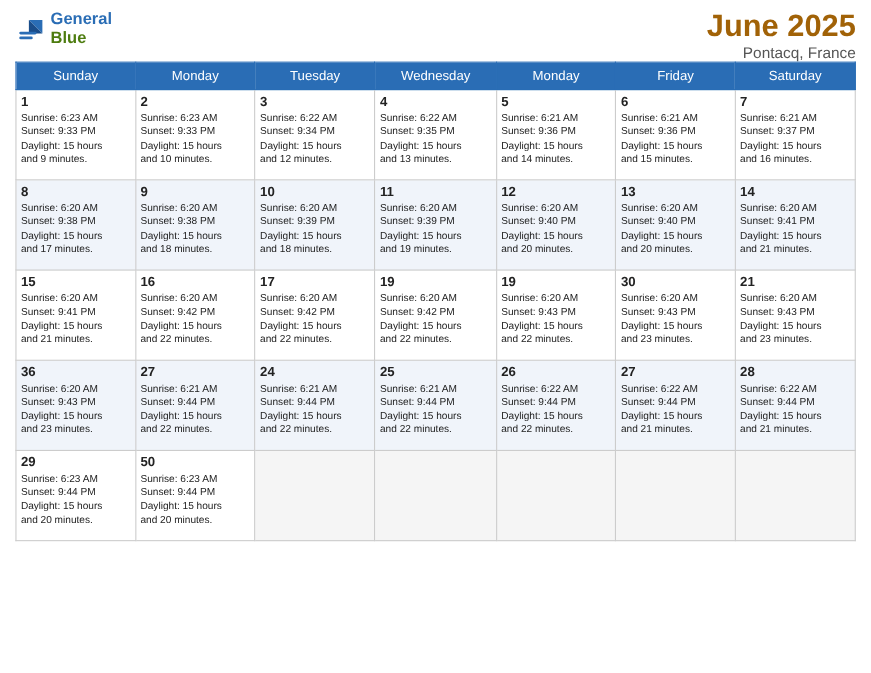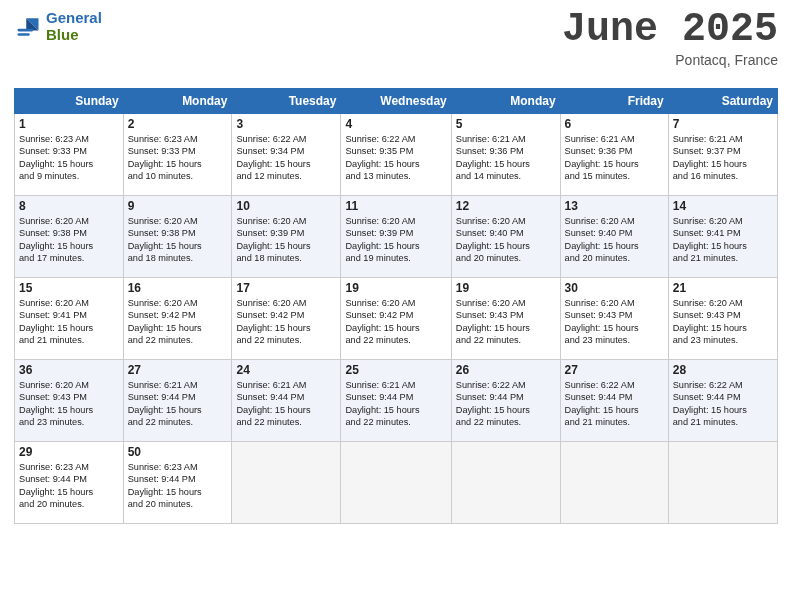--- a/index.html
+++ b/index.html
@@ -13,21 +13,21 @@
     .page {
       width: 792px;
       height: 612px;
       background: #fff;
       padding: 10px 14px;
     }
     .header {
       display: flex;
       justify-content: space-between;
       align-items: flex-start;
-      margin-bottom: 20px;
+      margin-bottom: 0;
     }
     .logo {
       display: flex;
       align-items: center;
       gap: 4px;
     }
     .logo-text {
       font-size: 15px;
       font-weight: bold;
       color: #1a1a1a;
@@ -37,43 +37,42 @@
       color: #2a6db5;
     }
     .logo-icon {
       width: 28px;
       height: 28px;
     }
     .title-area {
       text-align: right;
     }
     .month-title {
-      font-size: 40px;
+      font-size: 28px;
       font-weight: bold;
-      color: #404040;
+      color: #a16207;
       line-height: 1;
-      font-family: Liberation Mono, monospace;
     }
     .location {
       font-size: 14px;
       color: #555;
       margin-top: 2px;
     }
     .calendar {
       width: 100%;
       border-collapse: collapse;
       border: 1px solid #bbb;
     }
     .calendar th {
       background: #2a6db5;
       color: #fff;
       font-size: 12px;
-      font-weight: bold;
+      font-weight: normal;
       padding: 5px 4px;
-      text-align: right;
+      text-align: center;
       border: 1px solid #2a6db5;
     }
     .calendar td {
       vertical-align: top;
       border: 1px solid #ccc;
       padding: 3px 4px;
       width: 113px;
       height: 82px;
       font-size: 9.5px;
       color: #222;

